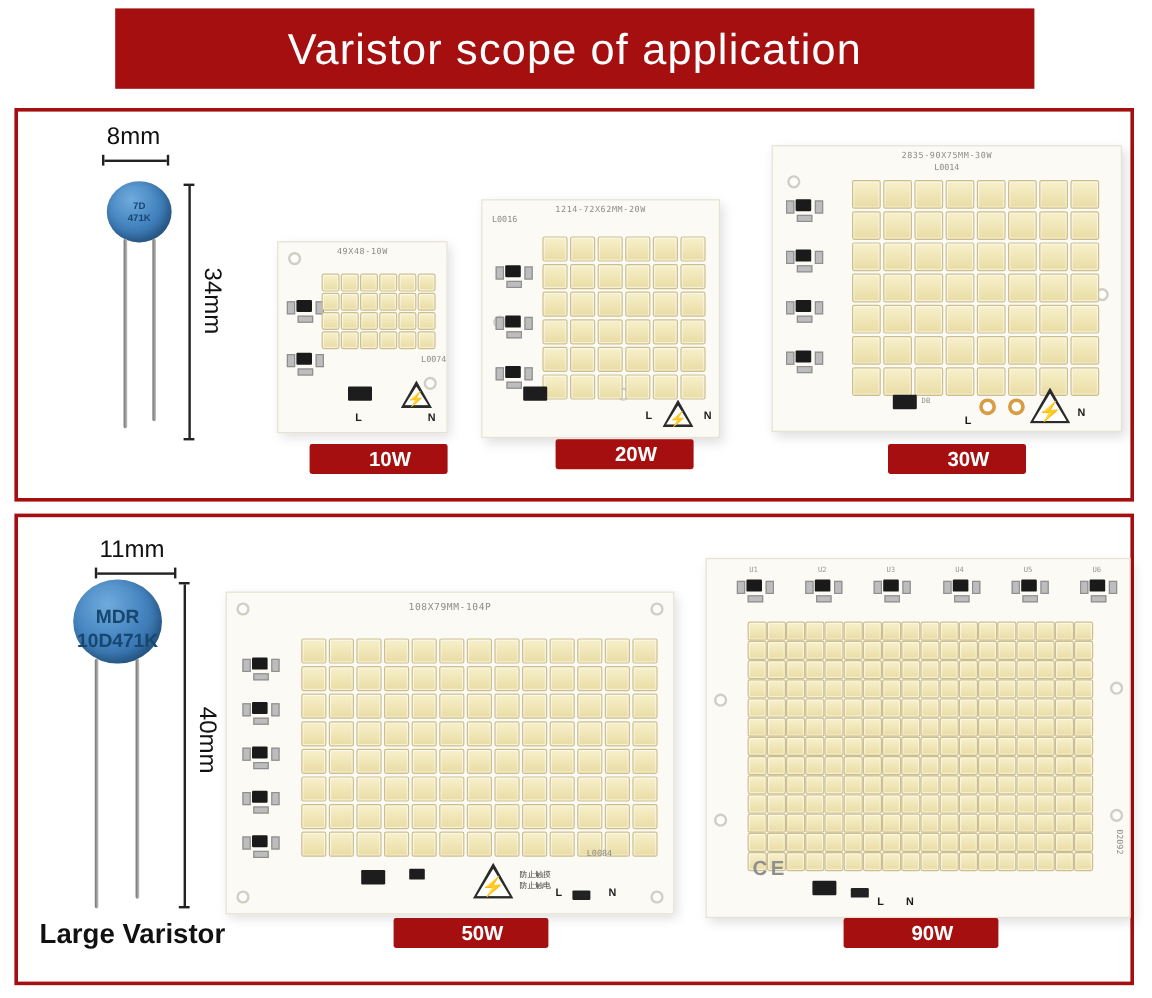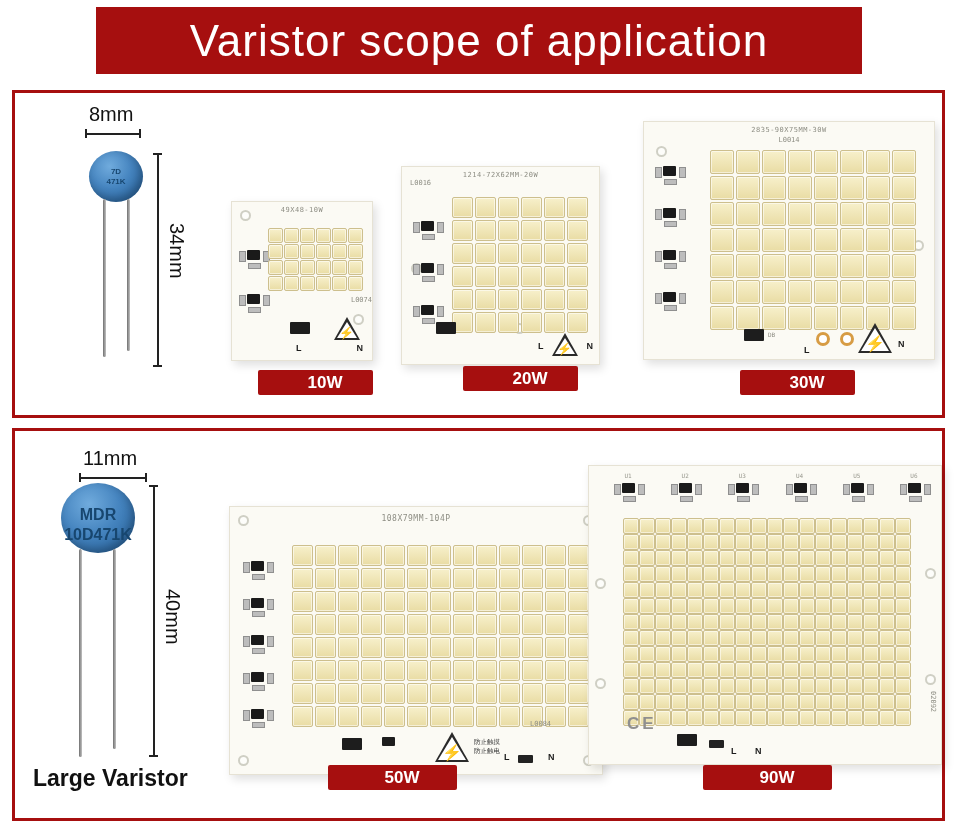--- a/index.html
+++ b/index.html
@@ -2,21 +2,21 @@
 <html style="--accent: #a60f0f;"><head>
 <meta charset="utf-8">
 <style>
   html,body{margin:0;padding:0;background:#fff;}
   .page{position:relative;width:960px;height:832px;background:#fff;overflow:hidden;
         font-family:"Liberation Sans",sans-serif;color:#111;}
 
   
   .banner{position:absolute;left:96px;top:7px;width:766px;height:67px;
           background:var(--accent,#a60f0f);color:#fff;display:flex;align-items:center;
-          justify-content:center;font-size:44px;letter-spacing:1px;}
+          justify-content:center;font-size:36px;letter-spacing:1px;}
 
   
   .panel{position:absolute;left:12px;width:933px;background:#fff;
          border:3px solid var(--accent,#a60f0f);box-sizing:border-box;}
   .panel-small{top:90px;height:328px;}
   .panel-large{top:428px;height:393px;}
   .sec-title{position:absolute;font-size:23px;font-weight:bold;color:#111;}
 
   
   .dim-text{position:absolute;font-size:20px;color:#111;}
@@ -361,21 +361,21 @@
       </div>
       <div class="leg" style="left:18px;top:66px;height:208px;"></div>
       <div class="leg" style="left:52px;top:66px;height:200px;"></div>
     </div>
 
     <div class="vruler" style="left:134px;top:54px;height:268px;"></div>
     <div class="dim-text-v" style="left:146px;top:158px;">40mm</div>
 
     <div class="sec-title" style="left:18px;top:334px;">Large Varistor</div>
 
-    <div class="board" style="left:173px;top:75px;width:372px;height:267px;margin-left:41px;">
+    <div class="board" style="left:173px;top:62px;width:372px;height:267px;">
       <div class="b-top big">108X79MM-104P</div>
       <div class="hole" style="left:8px;top:8px;"></div>
       <div class="hole" style="right:8px;top:8px;"></div>
       <div class="hole" style="left:8px;bottom:8px;"></div>
       <div class="hole" style="right:8px;bottom:8px;"></div>
       <div class="comps" style="left:12px;top:44px;gap:9px;">
           <div class="comp-group">
             <i class="chip"></i>
             <i class="r1"></i>
             <i class="r2"></i>

